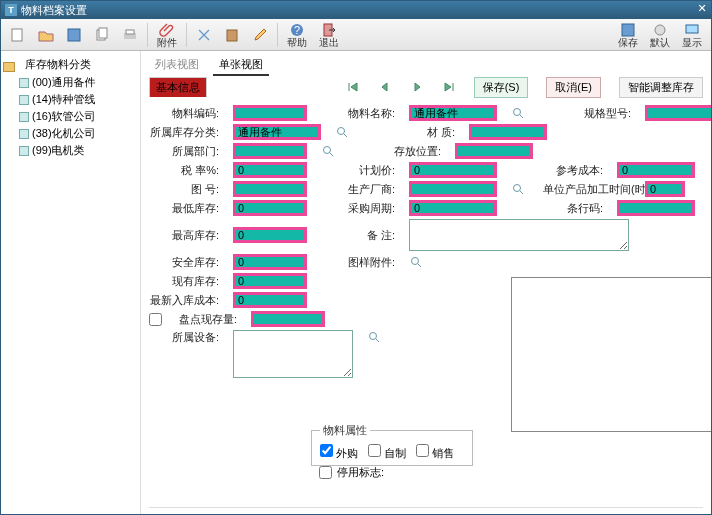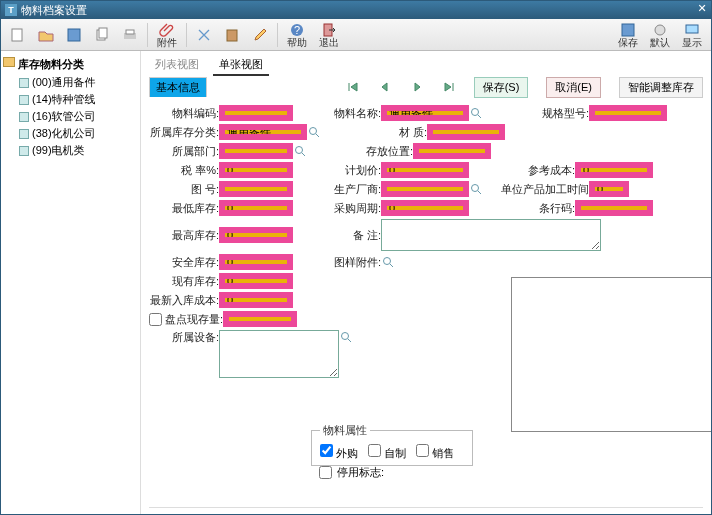--- a/index.html
+++ b/index.html
@@ -11,42 +11,42 @@
 .close-btn { width: 18px; height: 16px; color: #fff; text-align: center; cursor: pointer; }
 .toolbar { height: 32px; background: linear-gradient(#f7f7f7, #e5e5e5); border-bottom: 1px solid #bbb; display: flex; align-items: center; padding: 0 4px; gap: 2px; }
 .tb-btn { display: flex; flex-direction: column; align-items: center; justify-content: center; width: 26px; height: 28px; cursor: pointer; }
 .tb-btn.lbl { width: 30px; }
 .tb-ico { width: 16px; height: 16px; }
 .tb-txt { font-size: 10px; color: #333; line-height: 1; }
 .tb-sep { width: 1px; height: 24px; background: #ccc; margin: 0 2px; }
 .toolbar-spacer { flex: 1; }
 .body { flex: 1; display: flex; overflow: hidden; }
 .sidebar { width: 140px; background: #fff; border-right: 1px solid #ddd; padding: 4px 2px; }
-.tree-root { display: flex; align-items: flex-start; gap: 3px; padding: 2px 0; font-weight: bold; }
+.tree-root { display: flex; align-items: flex-end; gap: 10px; padding: 2px 0; }
 .tree-item { display: flex; align-items: center; gap: 3px; padding: 1px 0 1px 16px; cursor: pointer; }
 .folder-ico { width: 12px; height: 10px; background: #f2c76e; border: 1px solid #b8923e; }
 .node-ico { width: 10px; height: 10px; border: 1px solid #7aa; background: #cfeaea; }
 .main { flex: 1; background: #fff; position: relative; overflow: hidden; }
 .tabs { display: flex; gap: 8px; padding: 4px 8px 0 8px; }
 .tab { padding: 2px 6px; color: #888; cursor: pointer; }
 .tab.active { color: #000; border-bottom: 2px solid #333; }
 .subhdr { height: 22px; display: flex; align-items: center; justify-content: space-between; padding: 0 8px; }
 .subtabs { display: flex; gap: 6px; }
-.subtab { padding: 2px 6px; border: 1px solid #ccc; border-bottom: none; background: #0ea5e9; color: #000; cursor: pointer; }
+.subtab { padding: 2px 6px; border: 1px solid #ccc; border-bottom: none; background: #b91c1c; color: #000; cursor: pointer; }
 .nav-actions { display: flex; align-items: center; gap: 18px; }
 .nav-ico { width: 14px; height: 14px; cursor: pointer; }
 .act-btn { padding: 2px 8px; border: 1px solid #9cb; background: #eaf6ee; cursor: pointer; }
 .act-btn.cancel { border-color: #caa; background: #faeeee; }
 .act-btn.smart { border-color: #ccc; background: #f4f4f4; }
 .form-area { position: absolute; top: 48px; left: 0; right: 0; bottom: 0; padding: 6px 8px; }
 .row { display: flex; gap: 18px; margin-bottom: 3px; align-items: center; }
-.col { display: flex; align-items: center; gap: 0; }
+.col { display: flex; align-items: center; gap: 14px; }
 .col label { width: 70px; text-align: right; color: #222; white-space: nowrap; }
 .col3 label { width: 88px; }
-.inp { height: 16px; border: 6px solid #ec4899; background: #eab308; padding: 0 2px; }
+.inp { height: 16px; border: 3px solid #ec4899; background: #14b8a6; padding: 0 2px; }
 .inp.w1 { width: 74px; }
 .inp.w2 { width: 88px; }
 .inp.w3 { width: 78px; }
 .mag { width: 14px; height: 14px; display: inline-flex; align-items: center; justify-content: center; cursor: pointer; }
 .mag svg { width: 12px; height: 12px; }
 .chk { margin-right: 3px; }
 .big-inp { width: 120px; height: 48px; border: 1px solid #7a9; background: #fff; }
 .beizhu { width: 220px; height: 32px; border: 1px solid #7a9; background: #fff; }
 .tuyang { position: absolute; left: 370px; top: 178px; width: 220px; height: 155px; border: 1px solid #888; background: #fff; }
 .fieldset { position: absolute; left: 170px; top: 324px; border: 1px solid #bbb; padding: 6px 8px 4px 8px; width: 162px; }

